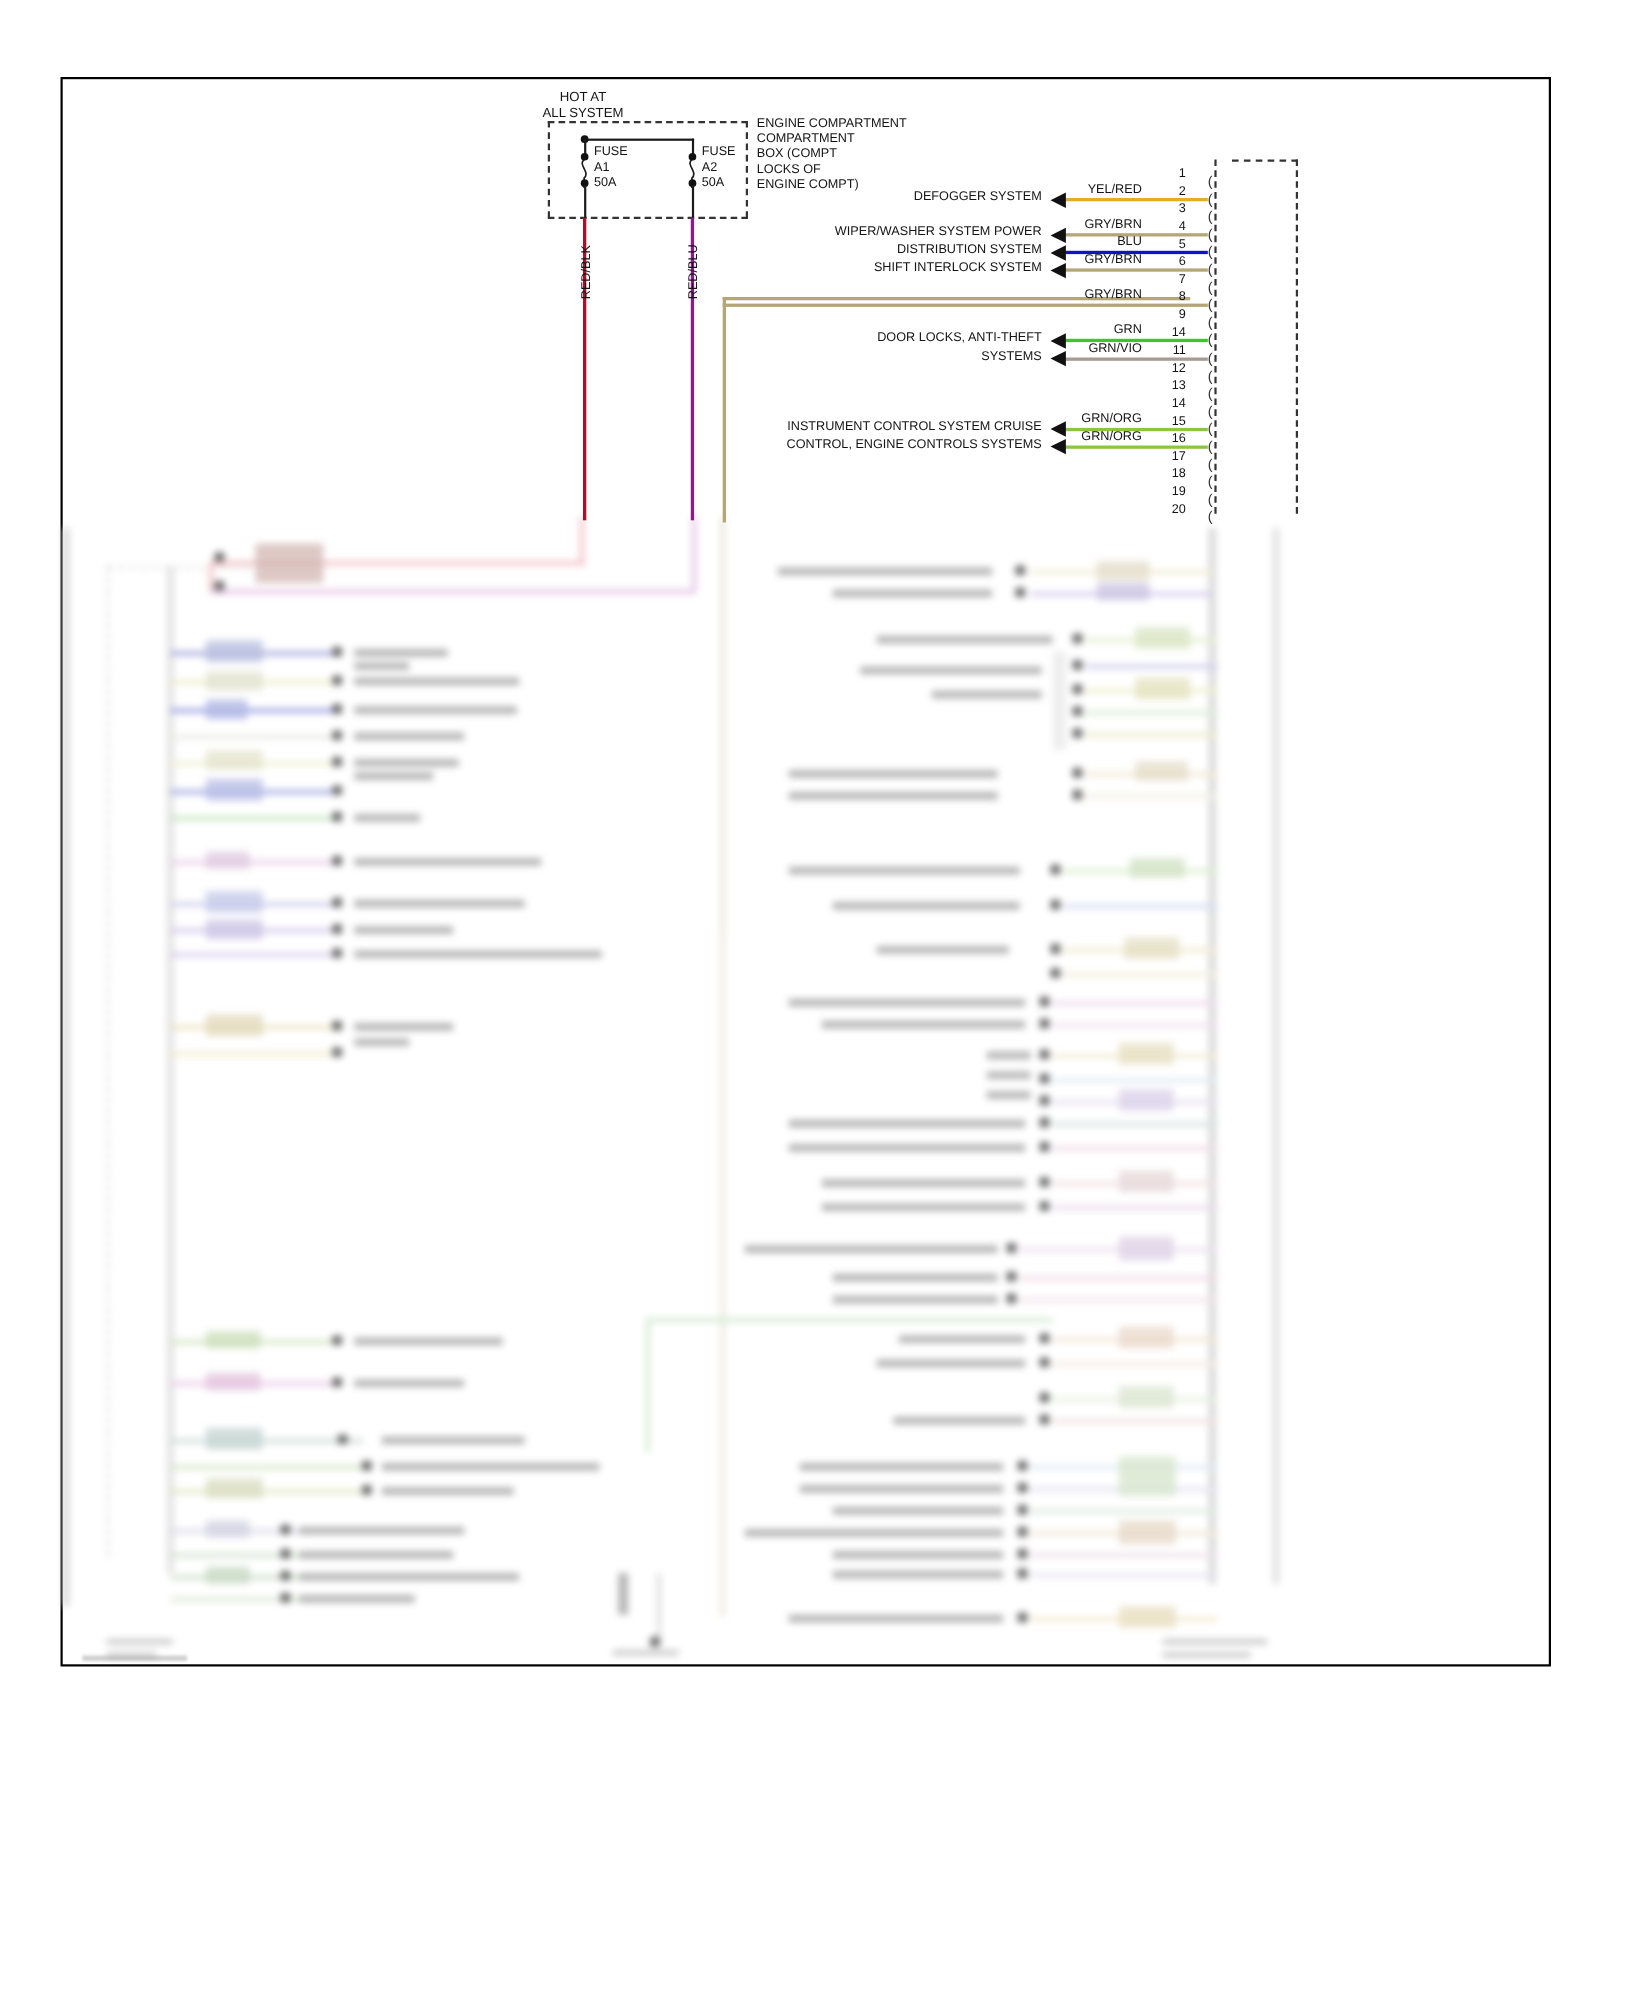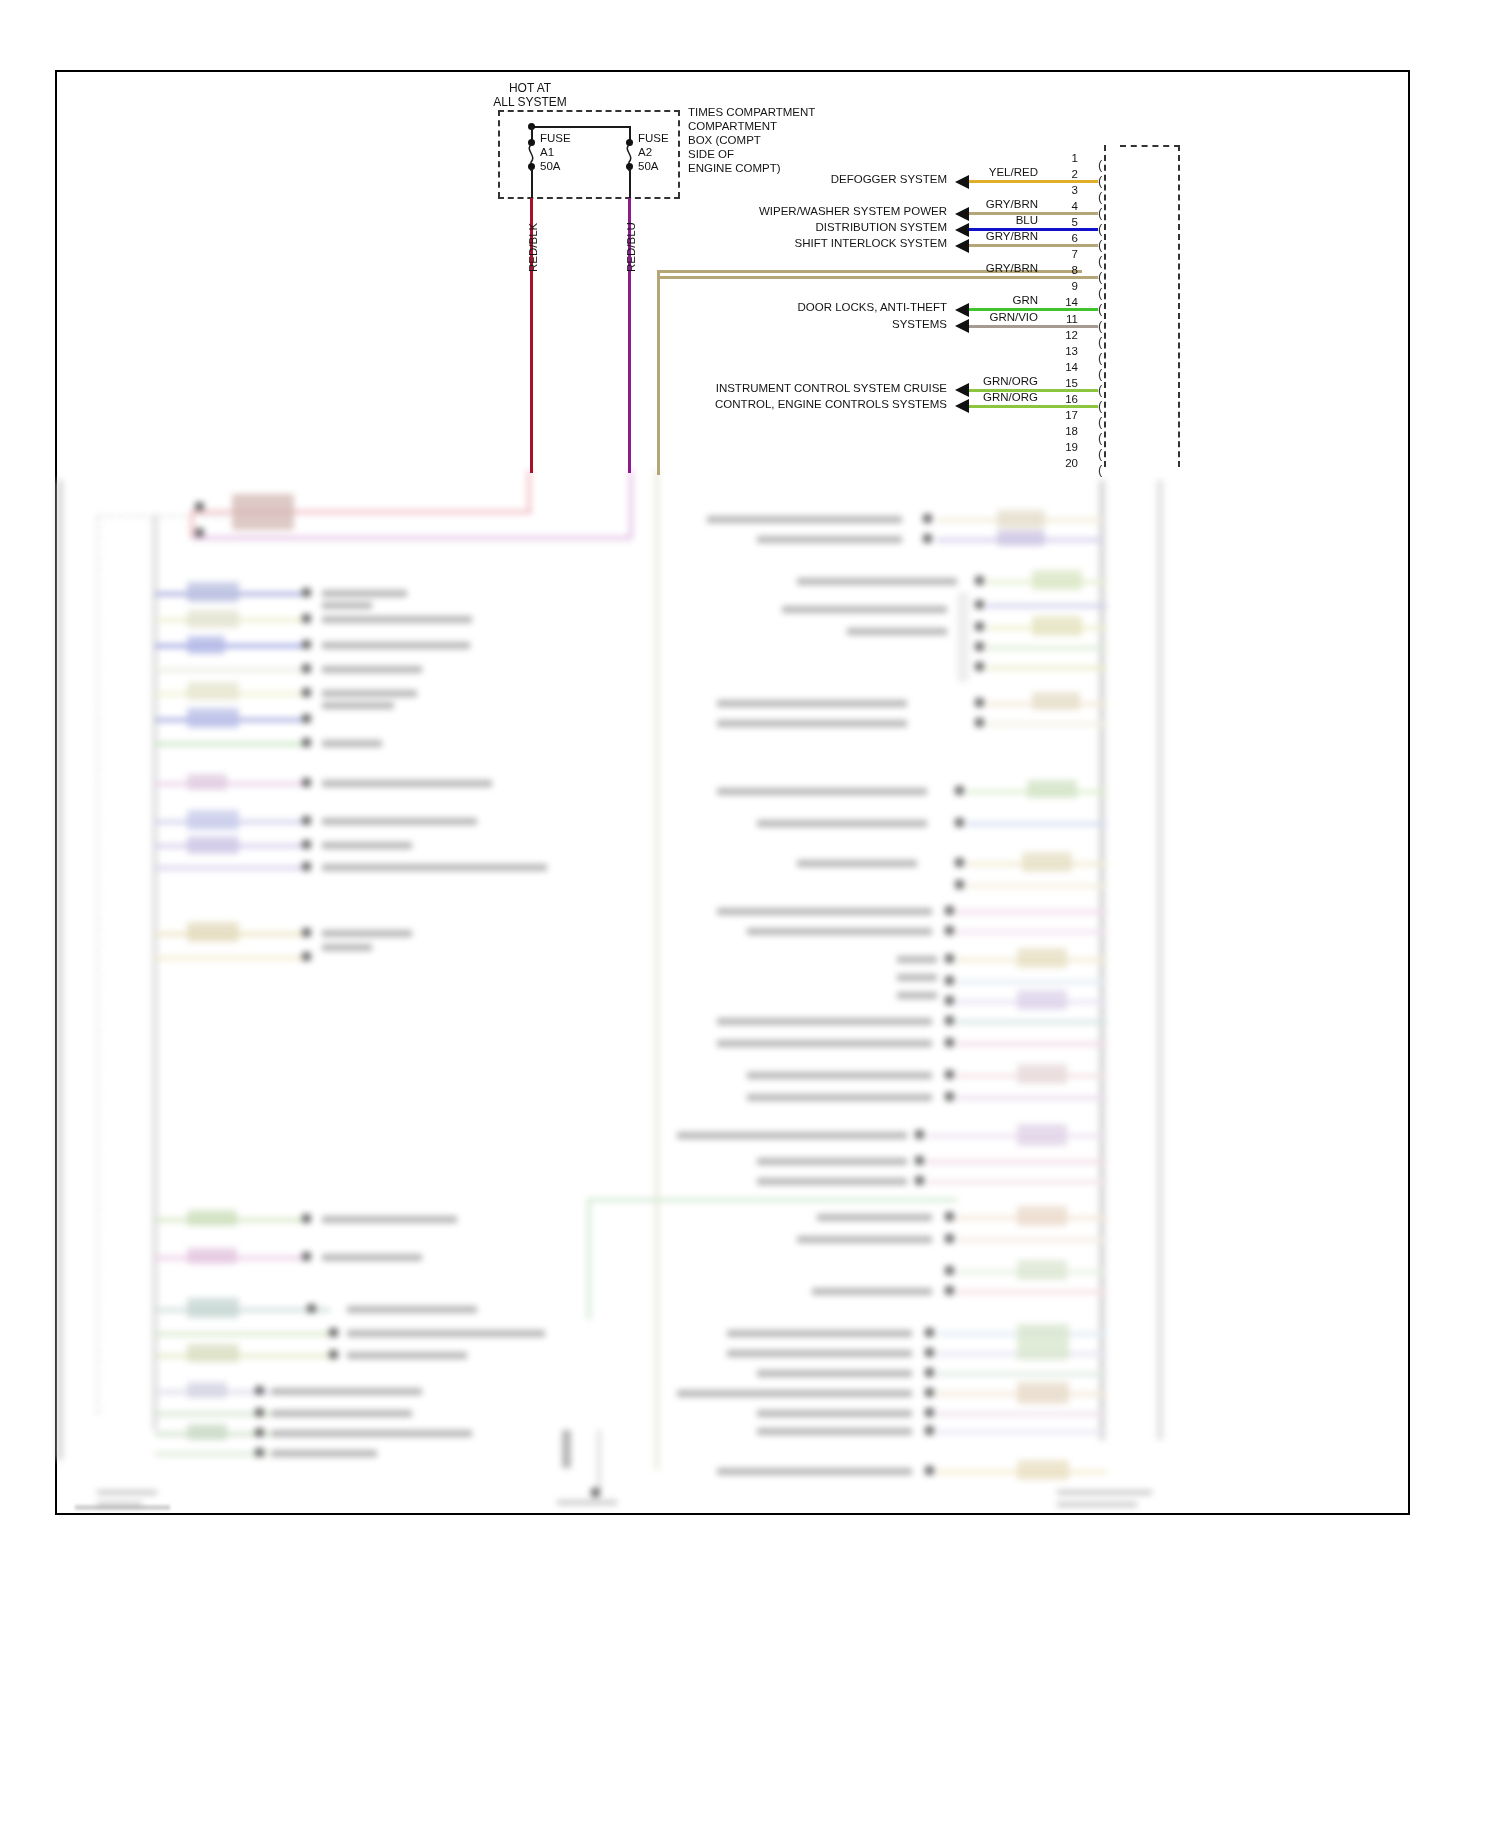--- a/index.html
+++ b/index.html
@@ -331,24 +331,24 @@
   <div style="position:absolute;left:75px;top:1505px;width:95px;height:5px;background:#a8a8a8;opacity:.55;filter:blur(1.4px);"></div>
 
   <div class="txt c" style="left:455px;top:82px;width:150px;font-size:12px;">HOT AT</div>
   <div class="txt c" style="left:455px;top:96px;width:150px;font-size:12px;">ALL SYSTEM</div>
 
   <div class="dseg h" style="left:498px;top:110px;width:182px;"></div>
   <div class="dseg v" style="left:498px;top:110px;height:88px;"></div>
   <div class="dseg h" style="left:498px;top:197px;width:182px;"></div>
   <div class="dseg v" style="left:678px;top:110px;height:88px;"></div>
 
-  <div class="txt" style="left:688px;top:106px;">TIMES COMPARTMENT</div>
+  <div class="txt" style="left:688px;top:106px;">ENGINE COMPARTMENT</div>
   <div class="txt" style="left:688px;top:120px;">COMPARTMENT</div>
   <div class="txt" style="left:688px;top:134px;">BOX (COMPT</div>
-  <div class="txt" style="left:688px;top:148px;">SIDE OF</div>
+  <div class="txt" style="left:688px;top:148px;">LOCKS OF</div>
   <div class="txt" style="left:688px;top:162px;">ENGINE COMPT)</div>
 
   <div class="ln hline" style="left:531px;top:126px;width:100px;"></div>
   <div class="dot" style="left:528px;top:123px;"></div>
 
   <div class="ln vline" style="left:531px;top:126px;height:16px;"></div>
   <div class="dot" style="left:528px;top:139px;"></div>
   <svg class="fuse-sq" style="left:524px;top:145px;" viewBox="0 0 14 26">
     <path d="M7 0 C1 5, 13 11, 7 17 L7 26" fill="none" stroke="#1a1a1a" stroke-width="1.5"></path>
   </svg>

